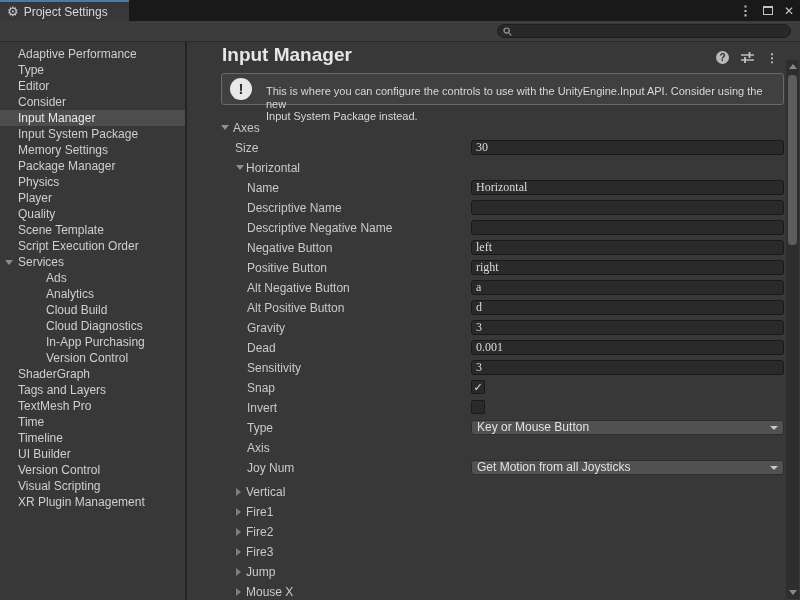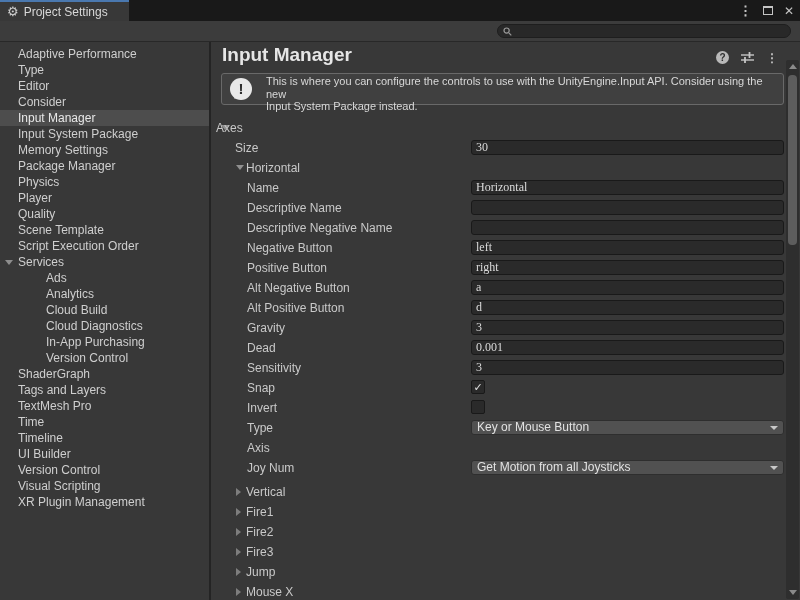--- a/index.html
+++ b/index.html
@@ -28,21 +28,21 @@
     background:#282828; border:1px solid #1e1e1e; border-radius:8px;
     display:flex; align-items:center; padding-left:5px;
   }
   .searchbox svg { flex:0 0 auto; }
   .searchbox input {
     flex:1; background:transparent; border:none; outline:none;
     color:#dddddd; font-size:11px; font-family:"Liberation Sans",sans-serif; padding:0 6px 0 3px; min-width:0;
   }
   
   .sidebar {
-    position:absolute; left:0; top:42px; width:211px; bottom:0;
+    position:absolute; left:0; top:42px; width:187px; bottom:0;
     background:#383838; border-right:2px solid #242424; padding-top:4px;
   }
   .side-item { position:relative; height:16px; line-height:16px; font-size:12px; color:#cfcfcf; padding-left:18px; white-space:nowrap; }
   .side-item.indent { padding-left:46px; }
   .side-item.selected { background:#4d4d4d; color:#e8e8e8; }
   .side-tri {
     position:absolute; left:5px; top:6px; width:0; height:0;
     border-left:4px solid transparent; border-right:4px solid transparent; border-top:5px solid #8d8d8d;
   }
   
@@ -57,27 +57,27 @@
     background:#404040; border:1px solid #696969; border-radius:3px;
   }
   .info-icon {
     position:absolute; left:8px; top:4px; width:22px; height:22px; border-radius:50%;
     background:#e8e8e8; color:#2d2d2d; font-weight:bold; font-size:15px; text-align:center; line-height:22px;
   }
   .info-icon::after {
     content:""; position:absolute; left:1px; bottom:-3px;
     border:4px solid transparent; border-top:6px solid #e8e8e8; transform:rotate(40deg);
   }
-  .info-text { position:absolute; left:44px; top:1px; font-size:11px; line-height:12.5px; color:#d8d8d8; }
+  .info-text { position:absolute; left:44px; top:11px; font-size:11px; line-height:12.5px; color:#d8d8d8; }
   
   .rows { position:absolute; left:0; right:0; top:76px; }
   .prow { position:relative; height:20px; }
   .prow.gap { margin-top:4px; }
   .prow-label { position:absolute; top:3px; font-size:12px; color:#c9c9c9; white-space:nowrap; }
-  .pl21{left:5px} .pl24{left:24px} .pl35{left:35px} .pl36{left:36px}
+  .pl21{left:22px} .pl24{left:24px} .pl35{left:35px} .pl36{left:36px}
   .tri { position:absolute; width:0; height:0; }
   .tri.open   { top:7px; border-left:4px solid transparent; border-right:4px solid transparent; border-top:5px solid #909090; }
   .tri.closed { top:6px; border-top:4px solid transparent; border-bottom:4px solid transparent; border-left:5px solid #7e7e7e; }
   .tl0{left:10px} .tl1{left:25px}
   .ctrl { position:absolute; left:260px; right:16px; top:2px; height:15px; }
   .field {
     background:#2a2a2a; border:1px solid #191919; border-radius:3px;
     color:#dcdcdc; font-size:12px; line-height:13px; padding-left:4px; overflow:hidden; white-space:nowrap;font-family:Liberation Serif, serif;
   }
   .dropdown {

